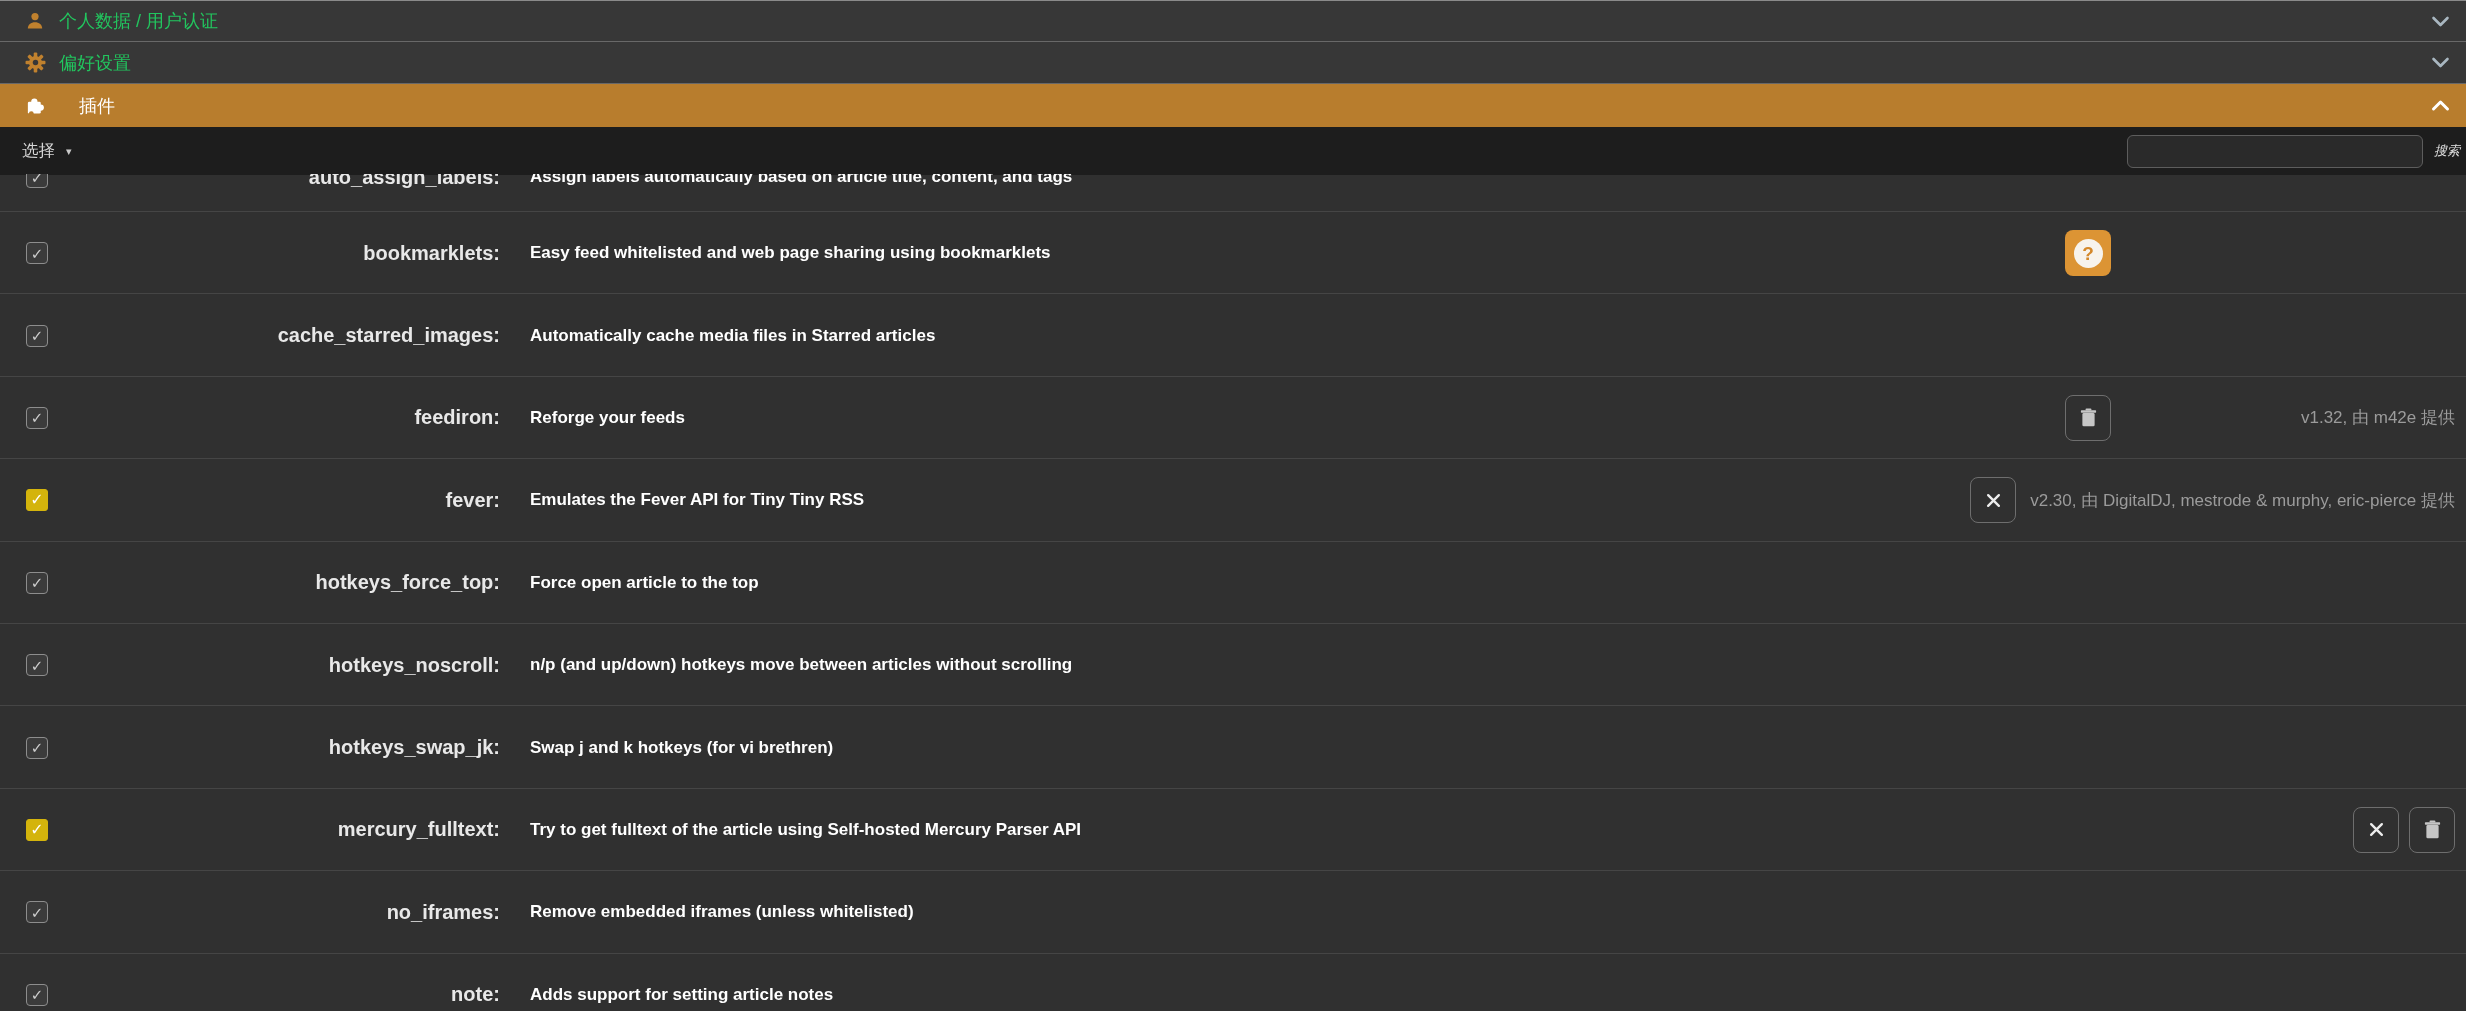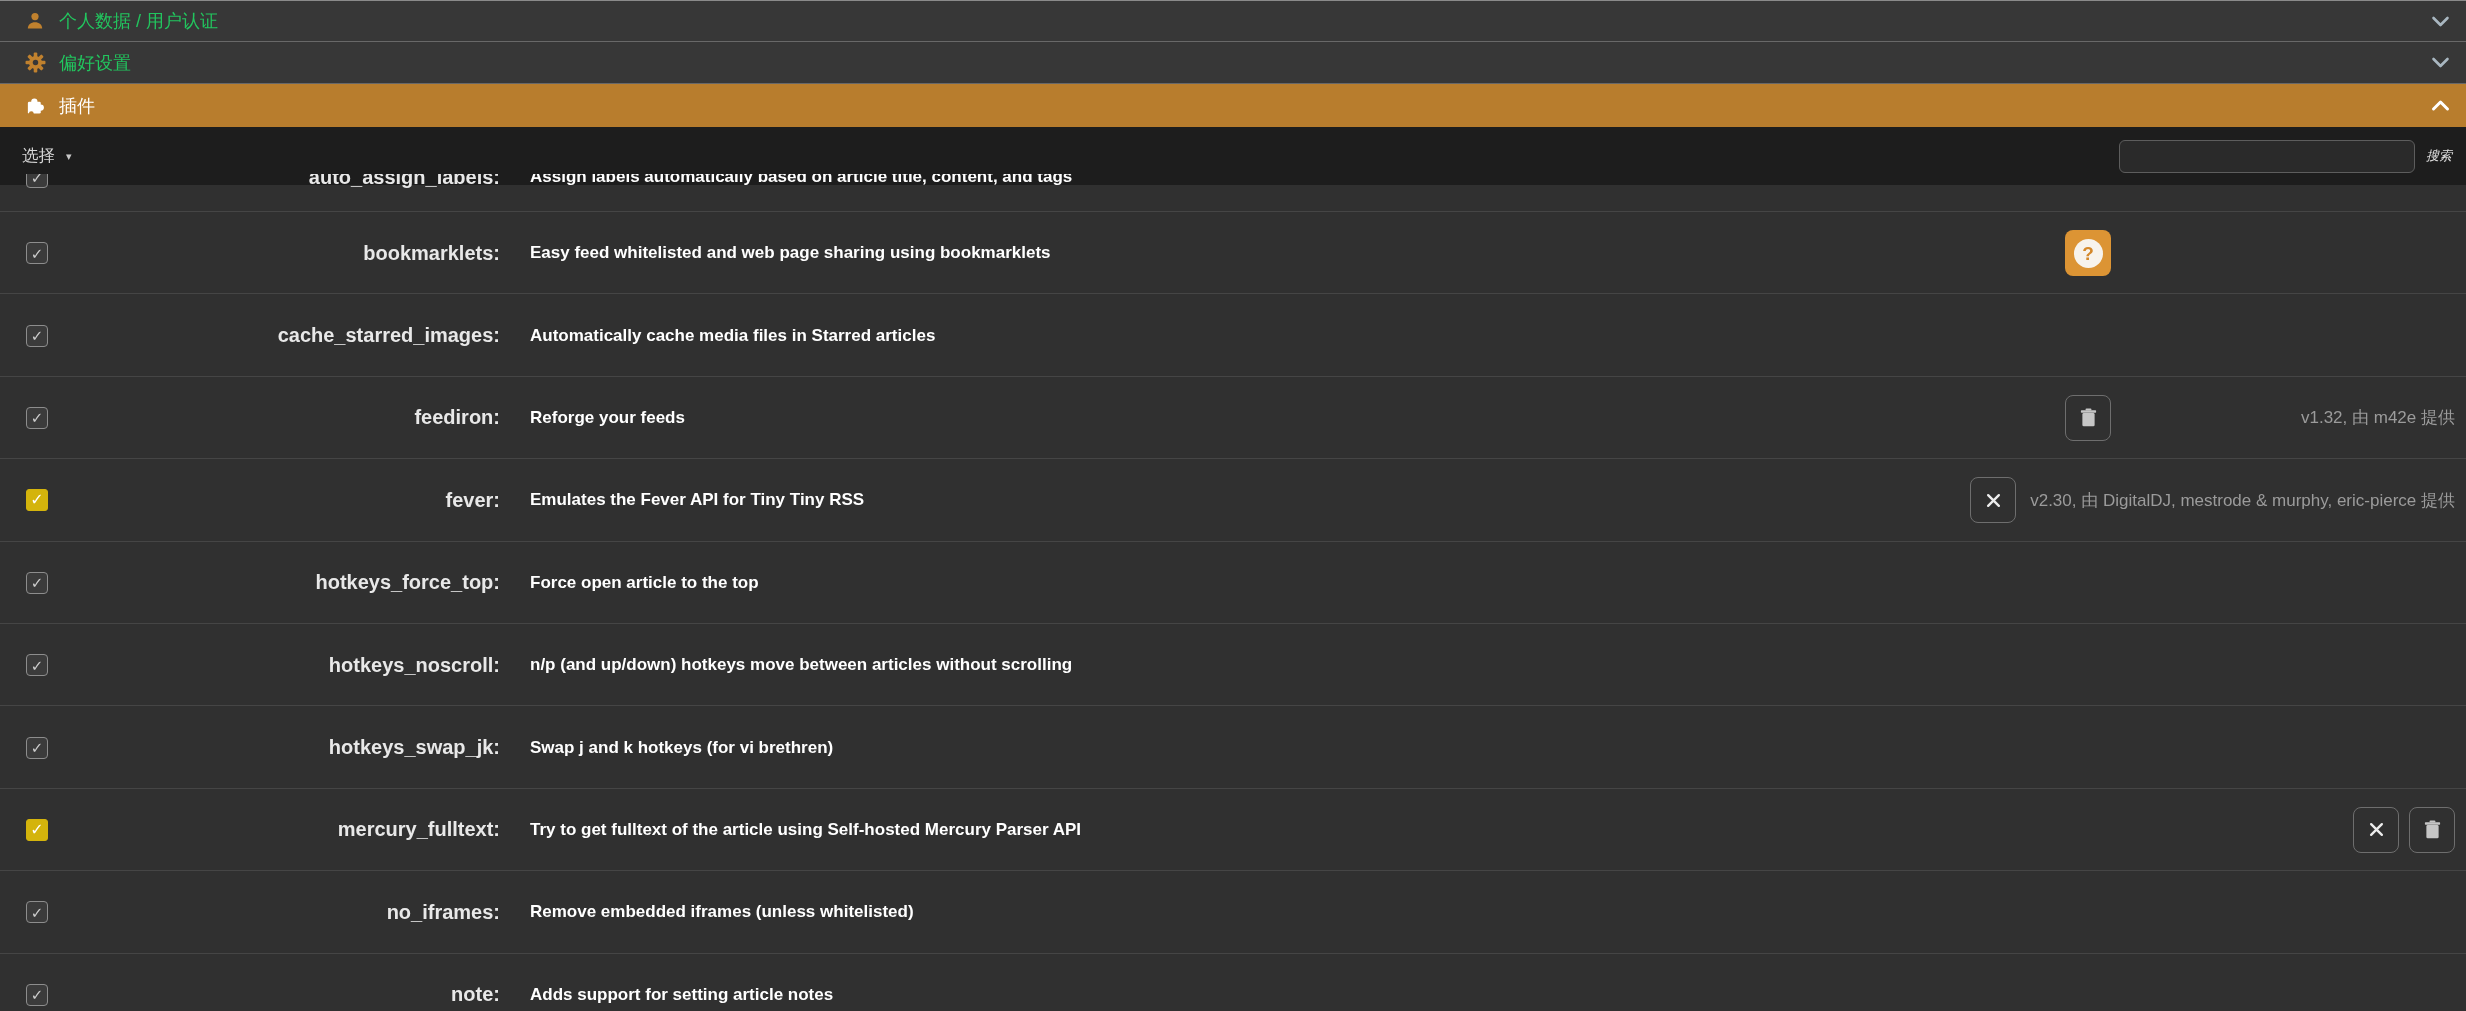--- a/index.html
+++ b/index.html
@@ -6,28 +6,28 @@
   html,body { background:#1a1a1a; }
   .app {
     width:2466px; height:1011px; position:relative; overflow:hidden;
     background:#303030;
     font-family:"Liberation Sans","DejaVu Sans",sans-serif;
   }
   
   .bar { height:42px; background:#373737; display:flex; align-items:center;
          padding:0 16px 0 24px; border-bottom:1px solid #686868; }
   .bar.first { border-top:1px solid #8a8a8a; }
-  .bar.expanded { height:43px; background:#b87d2d; border-bottom:none; }
+  .bar.expanded { height:43px; background:#b87d2d; border-bottom:none;gap:20px; }
   .bar-icon { width:22px; height:22px; display:flex; align-items:center; justify-content:center; }
   .bar-label { margin-left:13px; font-size:18px; color:#22c55e; }
   .bar.expanded .bar-label { color:#ffffff; }
   .bar-chevron { margin-left:auto; display:flex; align-items:center; }
   
-  .toolbar { height:58px; background:#1d1d1d; display:flex; align-items:center;
-             padding:0 14px 0 22px; }
+  .toolbar { height:48px; background:#1d1d1d; display:flex; align-items:center;
+             padding:0 6px 0 22px; }
   .select-btn { display:flex; align-items:center; gap:11px; color:#d6d6d6;
                 font-size:16.5px; cursor:pointer; }
   .caret { font-size:11px; color:#c9c9c9; line-height:1; }
   .toolbar-spacer { flex:1; }
   .search-input { width:296px; height:33px; background:#2a2a2a; border:1px solid #5d5d5d;
                   border-radius:6px; color:#dddddd; padding:0 9px; font-size:15px; outline:none;
                   font-family:"Liberation Sans","DejaVu Sans",sans-serif; }
   .search-label { margin-left:11px; color:#e2e2e2; font-size:13px;font-style:italic; }
   
   .table { position:absolute; top:174px; left:0; right:0; bottom:0; overflow:hidden; }

